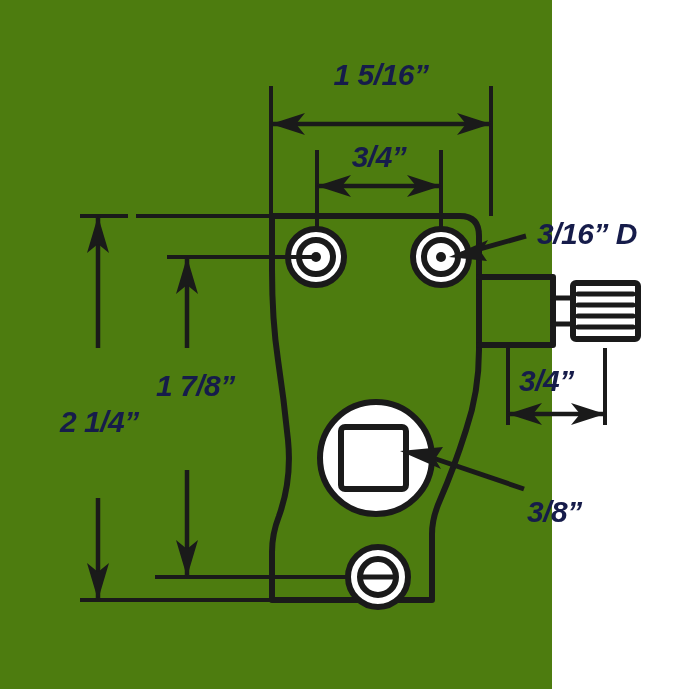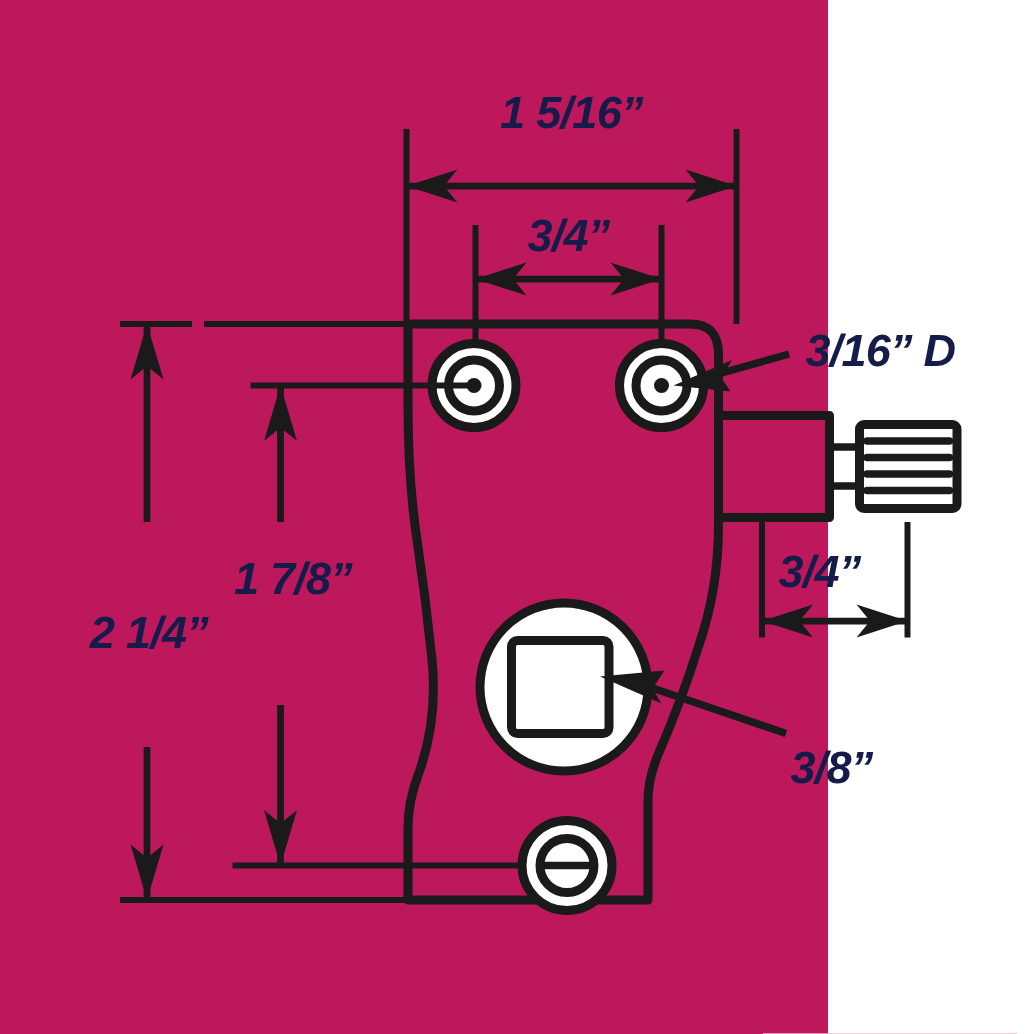--- a/index.html
+++ b/index.html
@@ -11,21 +11,21 @@
   body {
     width: 689px;
     height: 689px;
     overflow: hidden;
     font-family: "Liberation Sans", sans-serif;
   }
   #drawing-root {
     position: relative;
     width: 552px;
     height: 689px;
-    background: #be185d;
+    background: #4d7c0f;
   }
   svg#technical-drawing {
     display: block;
     width: 689px;
     height: 689px;
   }
   .dim-text {
     font-family: "Liberation Sans", sans-serif;
     font-weight: bold;
     font-style: italic;

